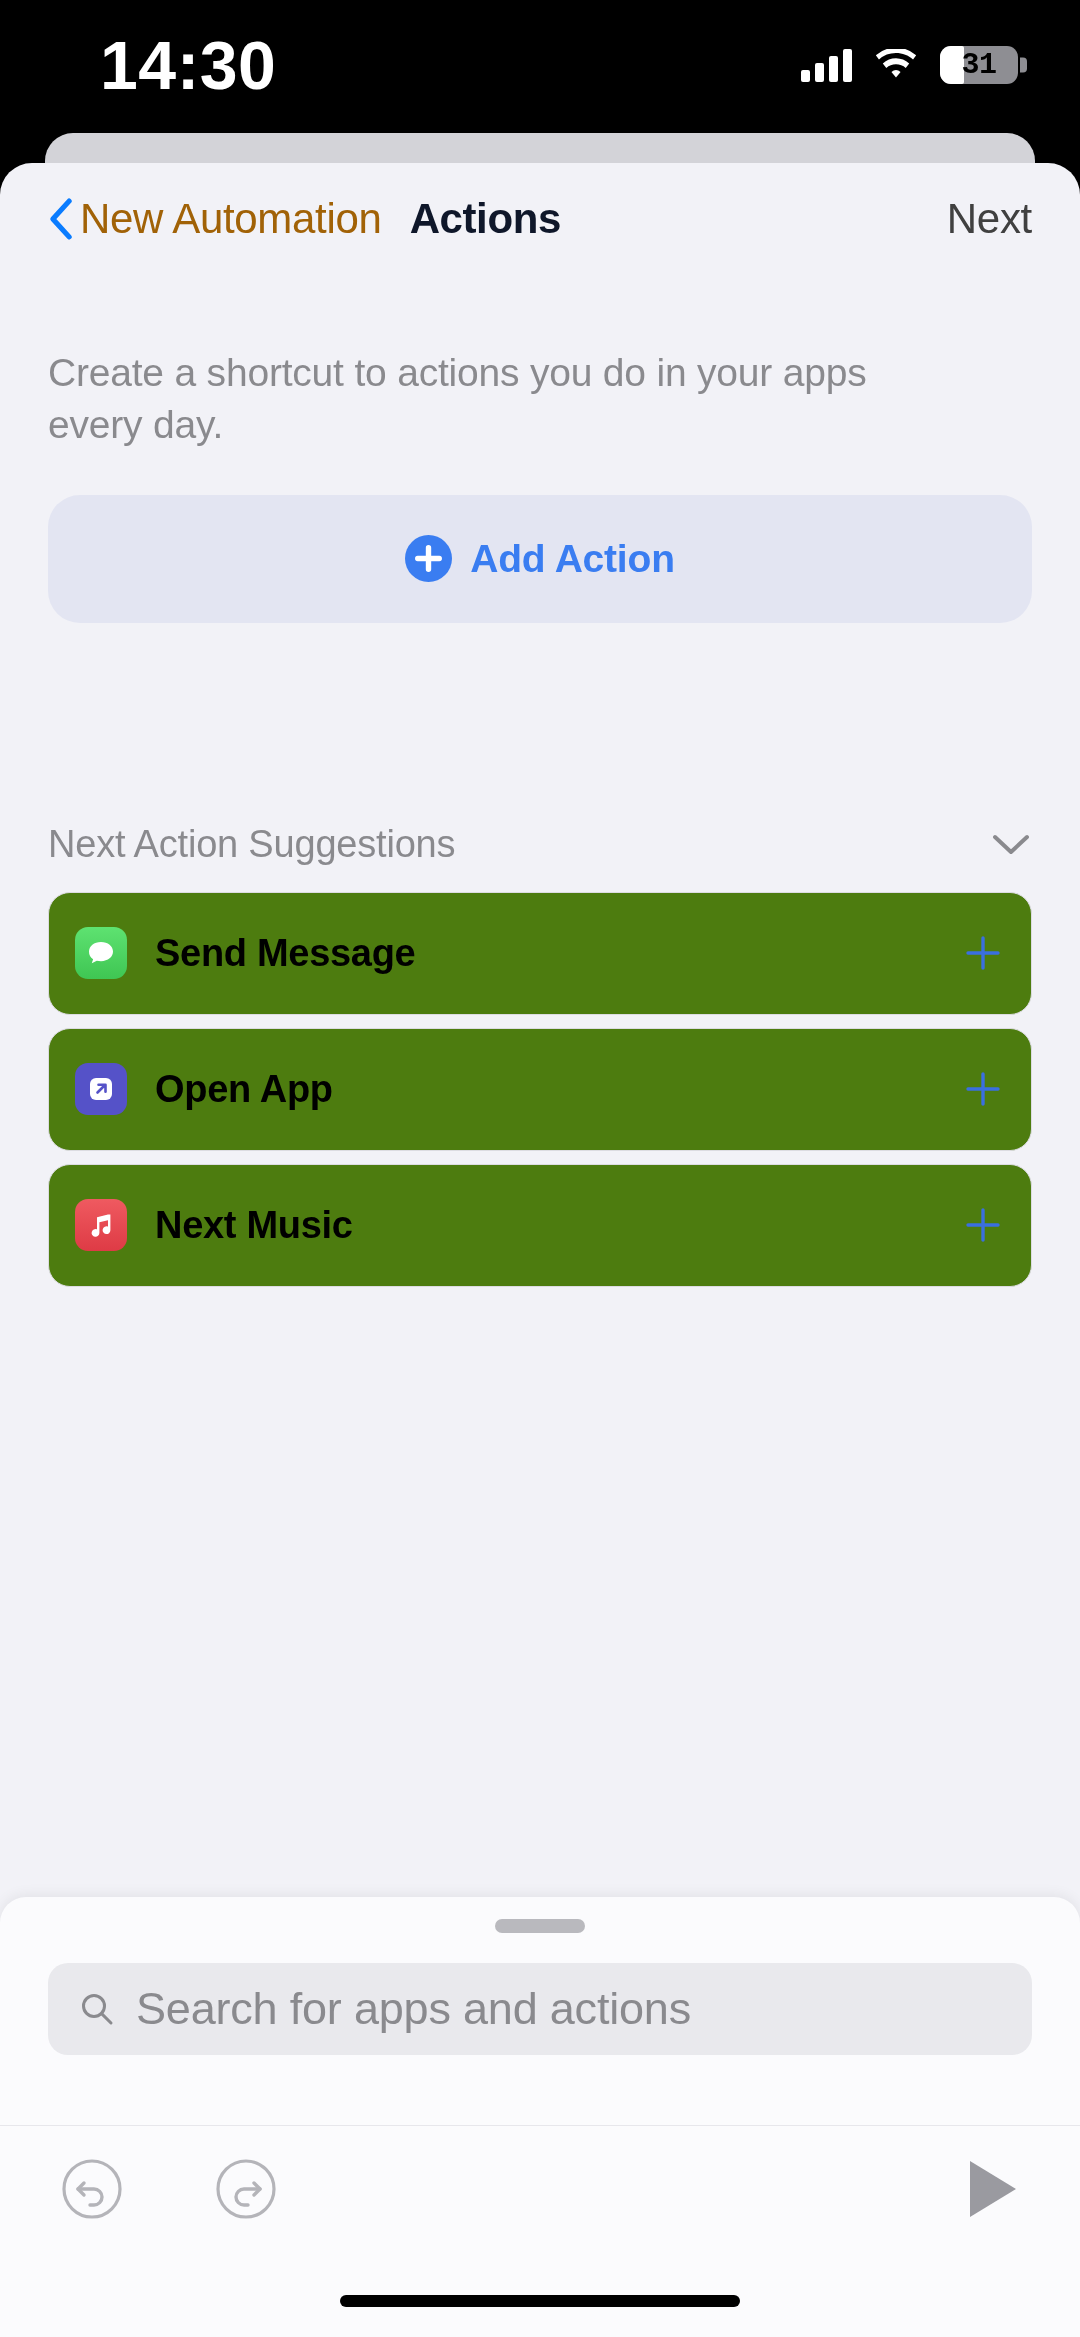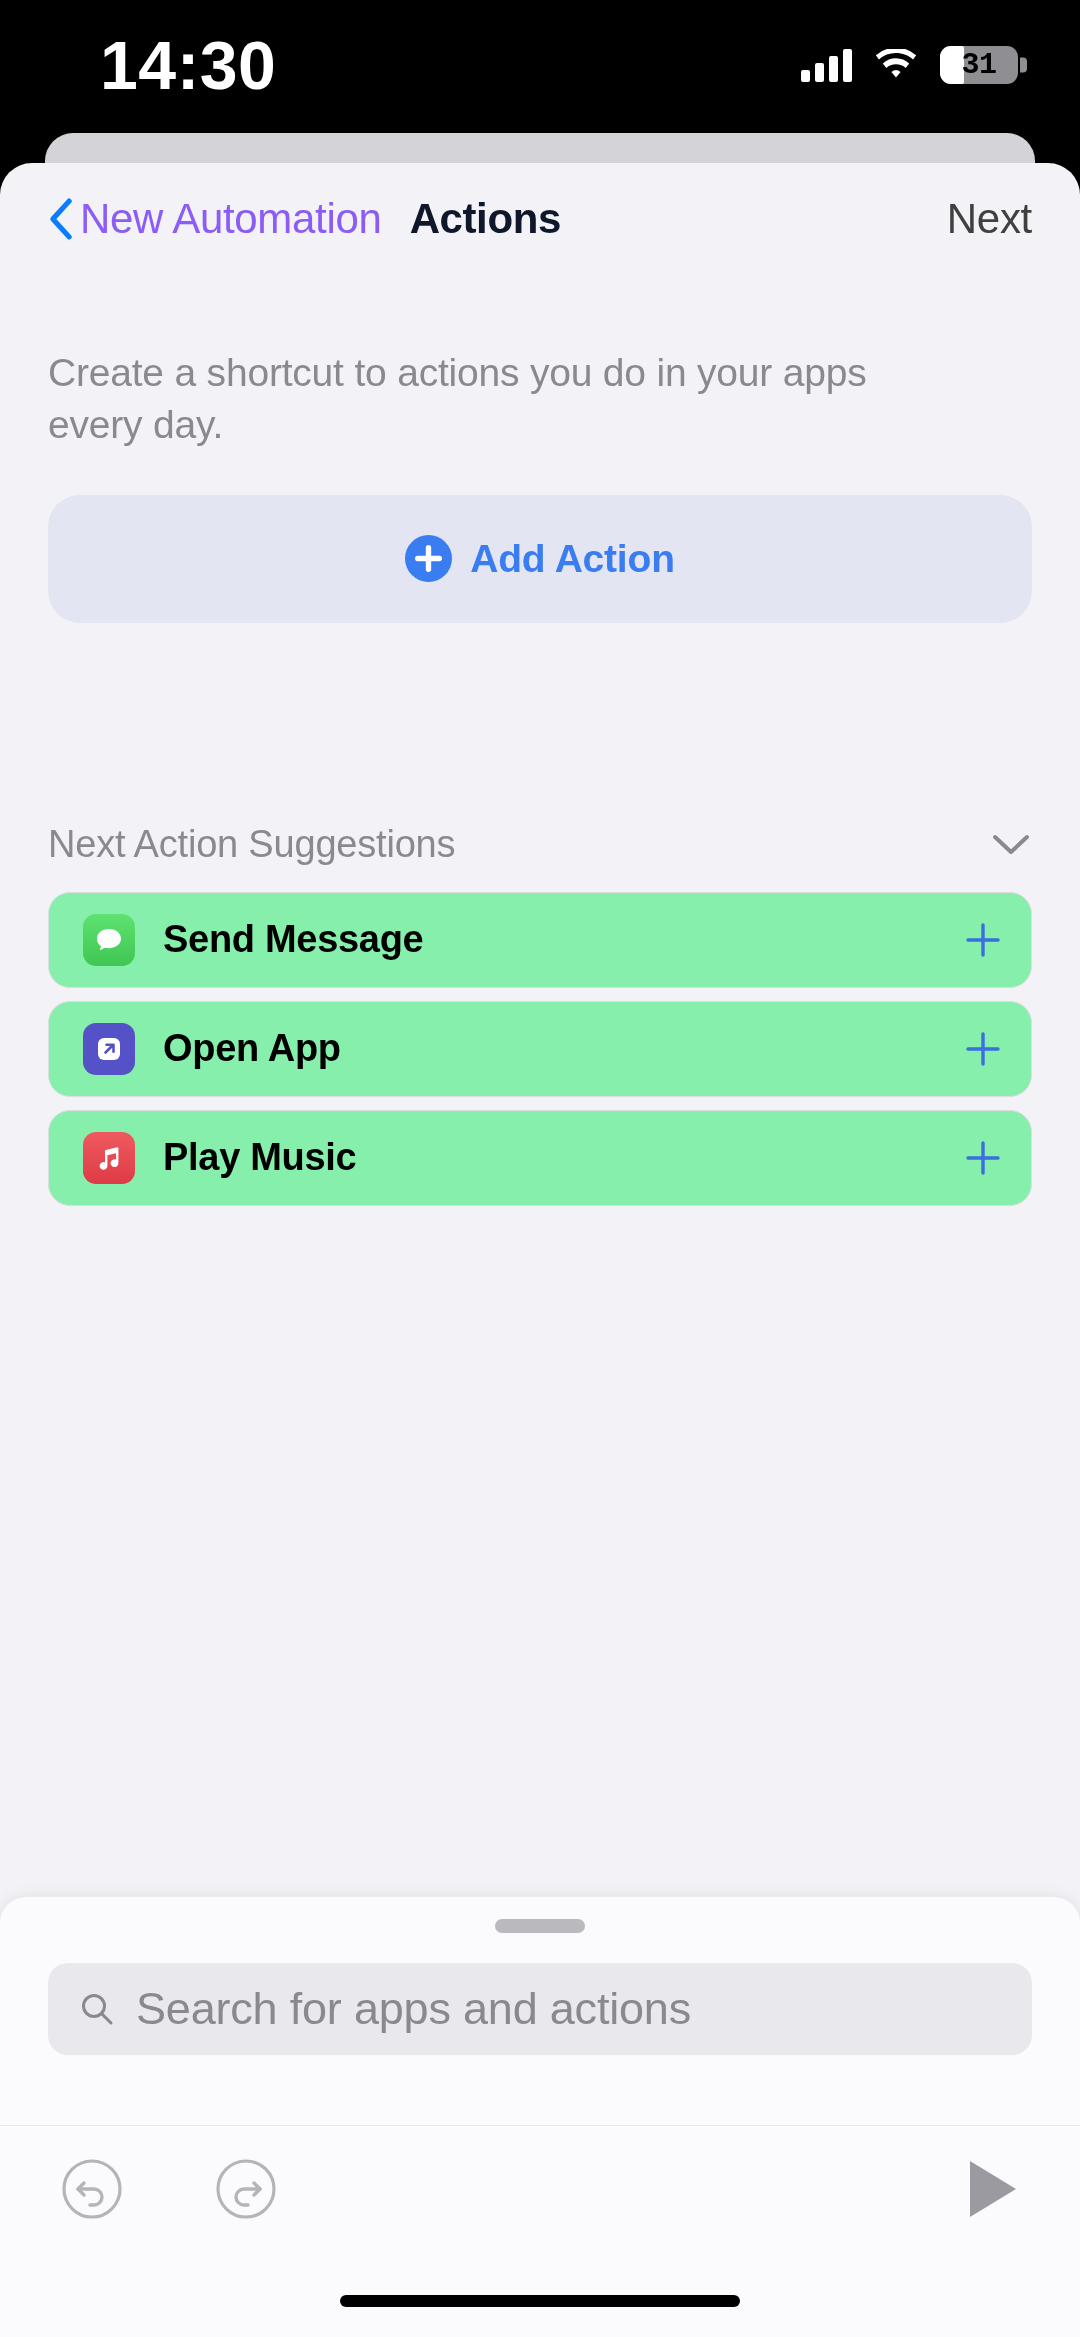--- a/index.html
+++ b/index.html
@@ -60,21 +60,21 @@
     overflow:hidden;
   }
 
   
   .navbar {
     position:relative; height:112px;
     display:flex; align-items:center; padding:0 48px;
   }
   .nav-back { display:flex; align-items:center; gap:6px; cursor:pointer; }
   .chevron-left { width:26px; height:44px; flex:none; }
-  .nav-back-label { font-size:42px; color:#8b5cf6; letter-spacing:-.3px; }
+  .nav-back-label { font-size:42px; color:#a16207; letter-spacing:-.3px; }
   .nav-title { font-size:42px; font-weight:700; color:#0f172a; margin-left:28px; letter-spacing:-.4px; }
   .nav-next { margin-left:auto; font-size:42px; color:#404040; letter-spacing:-.3px; cursor:pointer; }
 
   
   .desc {
     margin:72px 48px 0 48px;
     font-size:39px; line-height:1.33; color:#8a8a8e; letter-spacing:-.2px;
     max-width:880px;
   }
 
@@ -90,23 +90,23 @@
   .sugg-header {
     margin:200px 48px 0 48px;
     display:flex; align-items:center; justify-content:space-between;
     cursor:pointer;
   }
   .sugg-title { font-size:38px; color:#8a8a8e; letter-spacing:-.2px; }
   .chev-down { width:42px; height:26px; }
 
   .sugg-list { margin:26px 48px 0 48px; display:flex; flex-direction:column; gap:13px; }
   .sugg-row {
-    height:96px; background:#86efac;
+    height:123px; background:#4d7c0f;
     border:1.5px solid #dcdce1; border-radius:22px;
-    display:flex; align-items:center; padding:0 28px 0 34px;
+    display:flex; align-items:center; padding:0 28px 0 26px;
     cursor:pointer;
   }
   .app-icon { width:52px; height:52px; border-radius:13px; flex:none;
               display:flex; align-items:center; justify-content:center; }
   .sugg-label { font-size:38px; font-weight:700; color:#000; margin-left:28px; letter-spacing:-.3px; }
   .row-plus { margin-left:auto; width:40px; height:40px; }
 
   
   .bottom-sheet {
     position:absolute; left:0; right:0; bottom:0; height:440px;
@@ -225,21 +225,21 @@
           <path d="M20 5v30M5 20h30" stroke="#3a6fe0" stroke-width="3.4" stroke-linecap="round"></path>
         </svg>
       </div>
 
       <div class="sugg-row">
         <div class="app-icon" style="background:linear-gradient(#ef5a60,#de3b45);">
           <svg viewBox="0 0 36 36" width="36" height="36">
             <path d="M25 7.5l-11 2.7v12.1a3.9 3.9 0 1 0 2.4 3.6V15.3l8.6-2.1v6.4a3.9 3.9 0 1 0 2.4 3.6V7.5h-2.4z" fill="#fff"></path>
           </svg>
         </div>
-        <span class="sugg-label">Play Music</span>
+        <span class="sugg-label">Next Music</span>
         <svg class="row-plus" viewBox="0 0 40 40">
           <path d="M20 5v30M5 20h30" stroke="#3a6fe0" stroke-width="3.4" stroke-linecap="round"></path>
         </svg>
       </div>
 
     </div>
 
     <div class="bottom-sheet">
       <div class="grabber"></div>
 

